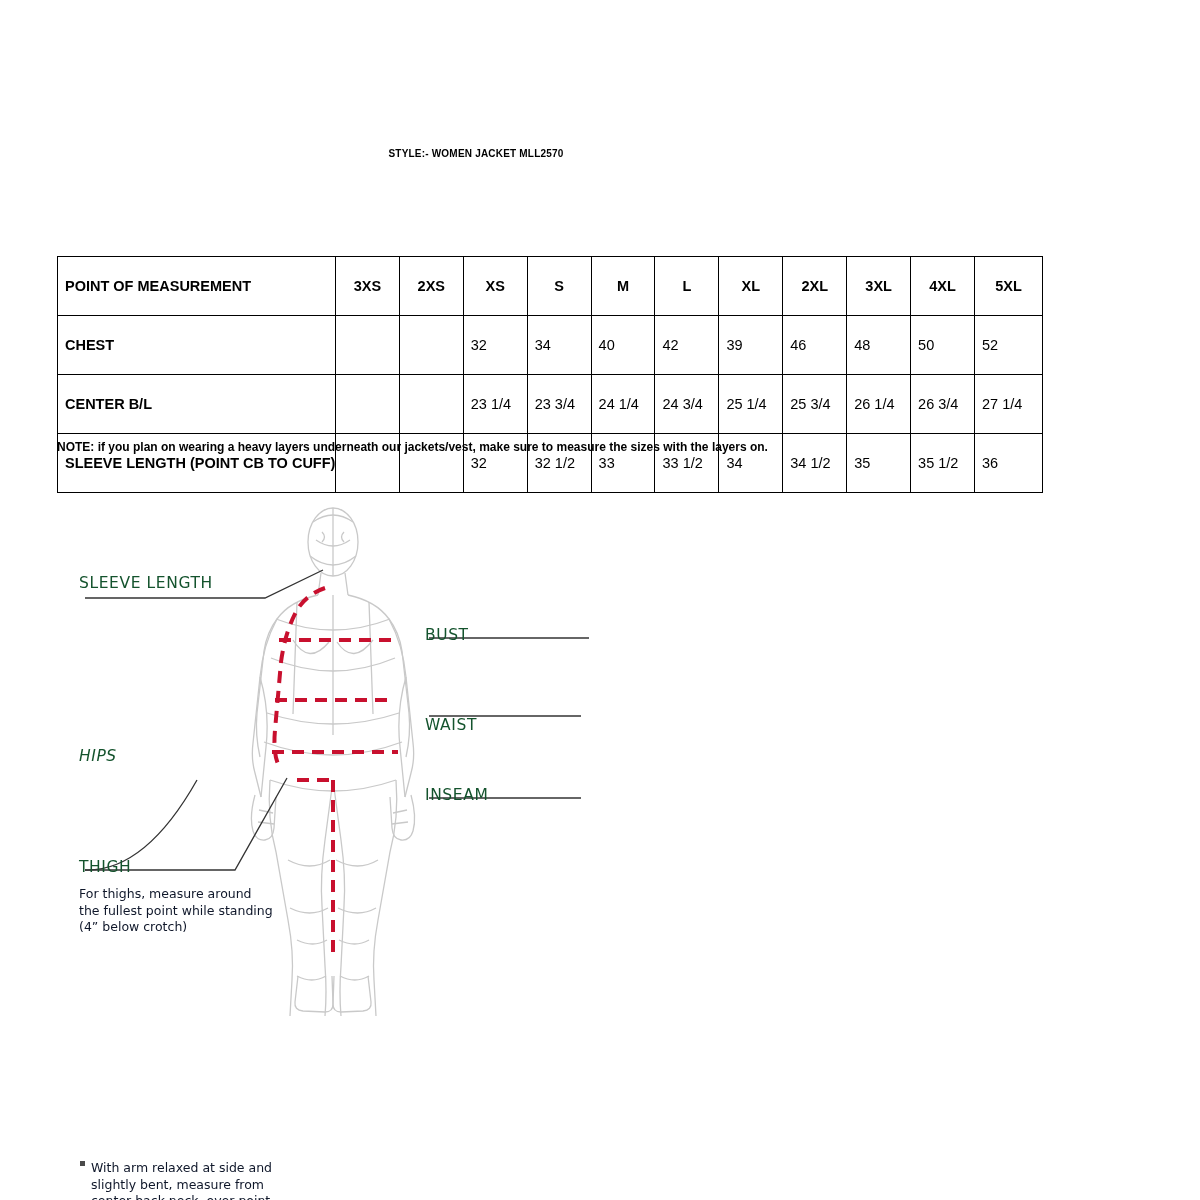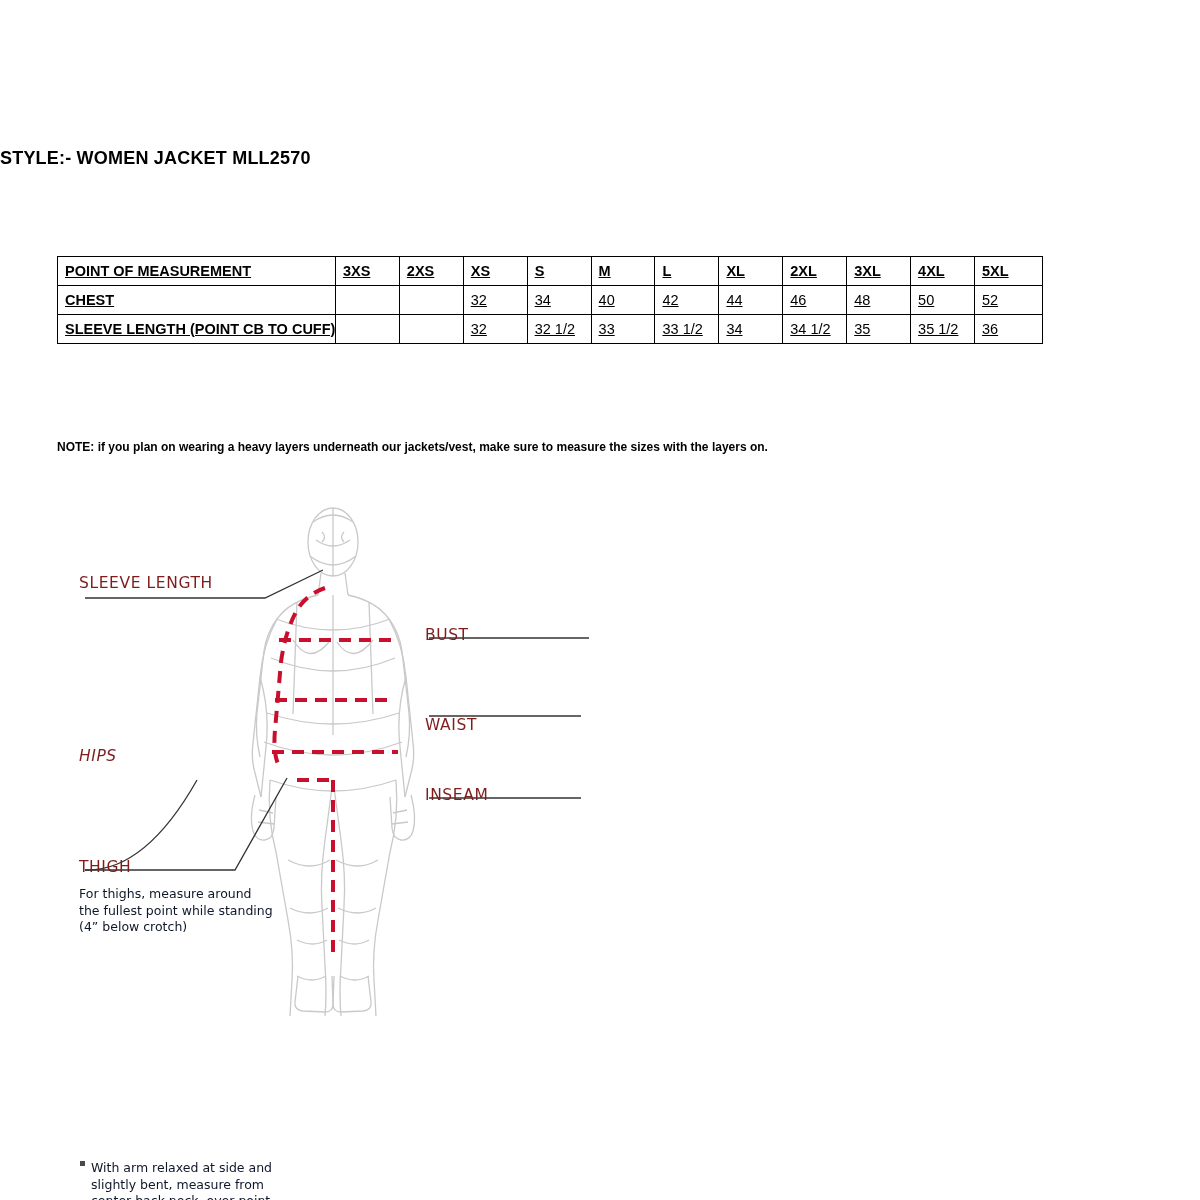--- a/index.html
+++ b/index.html
@@ -15,54 +15,54 @@
     color: #000000;
     overflow: hidden;
   }
 
   
   .doc-title {
     position: absolute;
     top: 148px;
     left: 0;
     width: 952px;
-    text-align: left;
-    font-size: 18px;
+    text-align: center;
+    font-size: 10px;
     font-weight: bold;
     letter-spacing: 0.2px;
   }
 
   
   .size-table {
     position: absolute;
     top: 256px;
     left: 57px;
     width: 986px;
     border-collapse: collapse;
     table-layout: fixed;
     font-size: 14.5px;
   }
   .size-table td, .size-table th {
     border: 1px solid #000;
-    padding: 6px 7px;
+    padding: 21px 7px;
     font-weight: normal;
     text-align: left;
     height: 29px;
     box-sizing: border-box;
     white-space: nowrap;
     overflow: hidden;
-    text-decoration: underline;
   }
   .size-table thead th {
     font-weight: bold;
   }
   .size-table thead th.pom {
     text-align: left;
   }
   .size-table thead th.sz {
+    text-align: center;
   }
   .size-table tbody td.label {
     font-weight: bold;
   }
   .col-pom { width: 274px; }
   .col-sz  { width: 63px; }
   .col-sz-wide { width: 67px; }
 
   
   .note {
@@ -85,21 +85,21 @@
   .figure-wrap svg { display: block; }
 
   .fig-text {
     position: absolute;
     font-family: "DejaVu Sans", sans-serif;
     color: #3a3a3a;
   }
   .fig-head {
     font-size: 15.5px;
     letter-spacing: 0.6px;
-    color: #7f1d1d;
+    color: #14532d;
   }
   .fig-body {
     font-size: 12.5px;
     line-height: 1.32;
     color: #0f172a;
   }
   .fig-body .bullet {
     position: absolute;
     left: -11px;
     top: 1px;
@@ -147,25 +147,39 @@
   </thead>
   <tbody>
     <tr>
       <td class="label">CHEST</td>
       <td></td>
       <td></td>
       <td>32</td>
       <td>34</td>
       <td>40</td>
       <td>42</td>
-      <td>44</td>
+      <td>39</td>
       <td>46</td>
       <td>48</td>
       <td>50</td>
       <td>52</td>
+    </tr>
+    <tr>
+      <td class="label">CENTER B/L</td>
+      <td></td>
+      <td></td>
+      <td>23 1/4</td>
+      <td>23 3/4</td>
+      <td>24 1/4</td>
+      <td>24 3/4</td>
+      <td>25 1/4</td>
+      <td>25 3/4</td>
+      <td>26 1/4</td>
+      <td>26 3/4</td>
+      <td>27 1/4</td>
     </tr>
     <tr>
       <td class="label">SLEEVE LENGTH (POINT CB TO CUFF)</td>
       <td></td>
       <td></td>
       <td>32</td>
       <td>32 1/2</td>
       <td>33</td>
       <td>33 1/2</td>
       <td>34</td>

